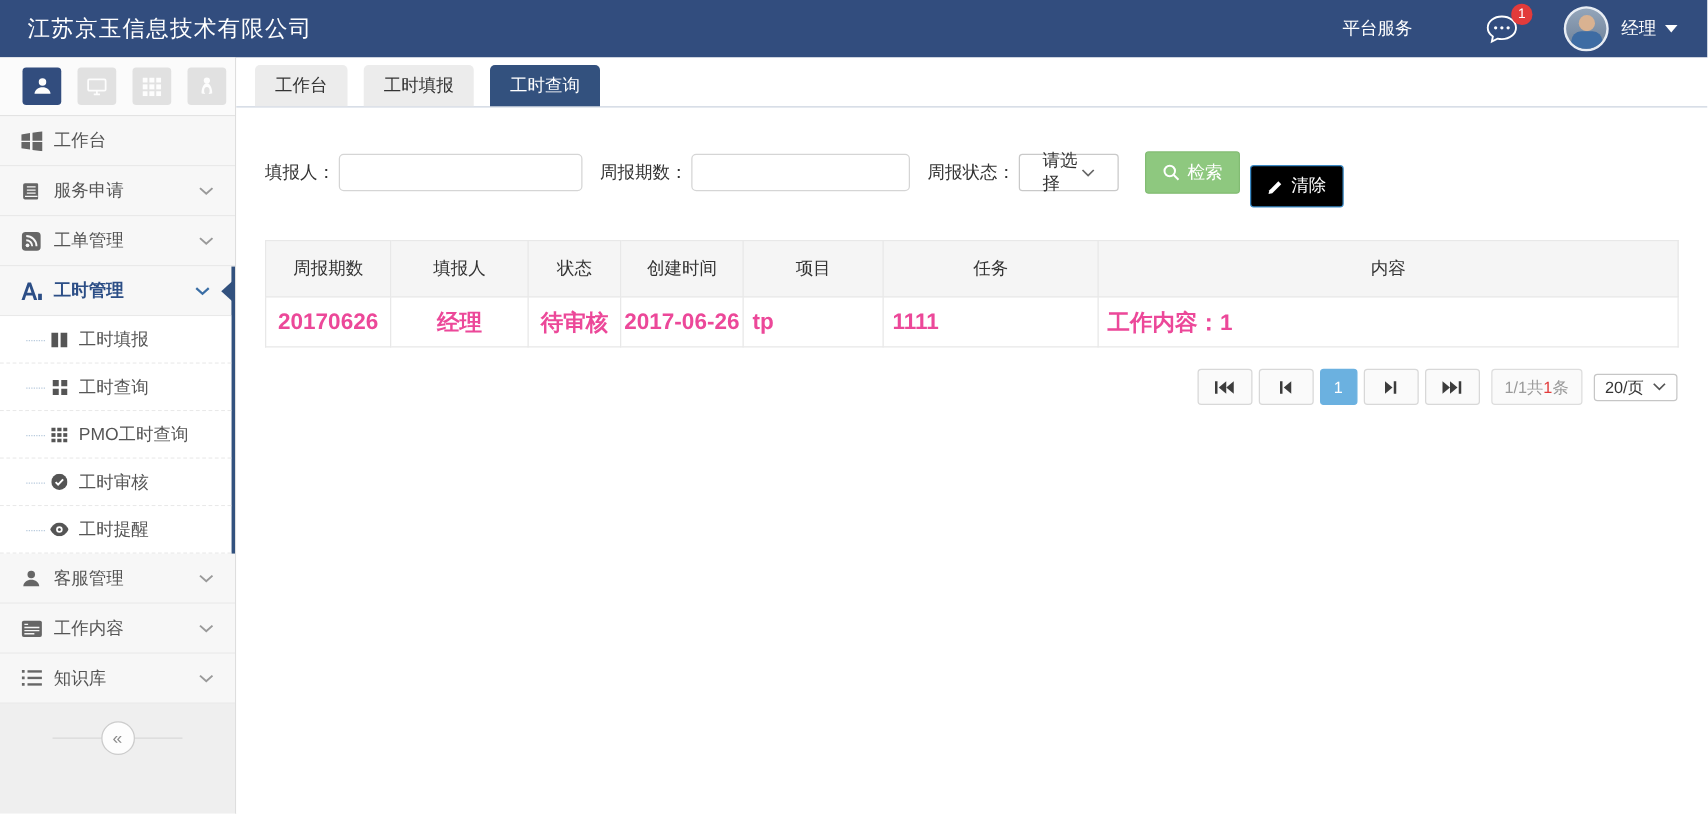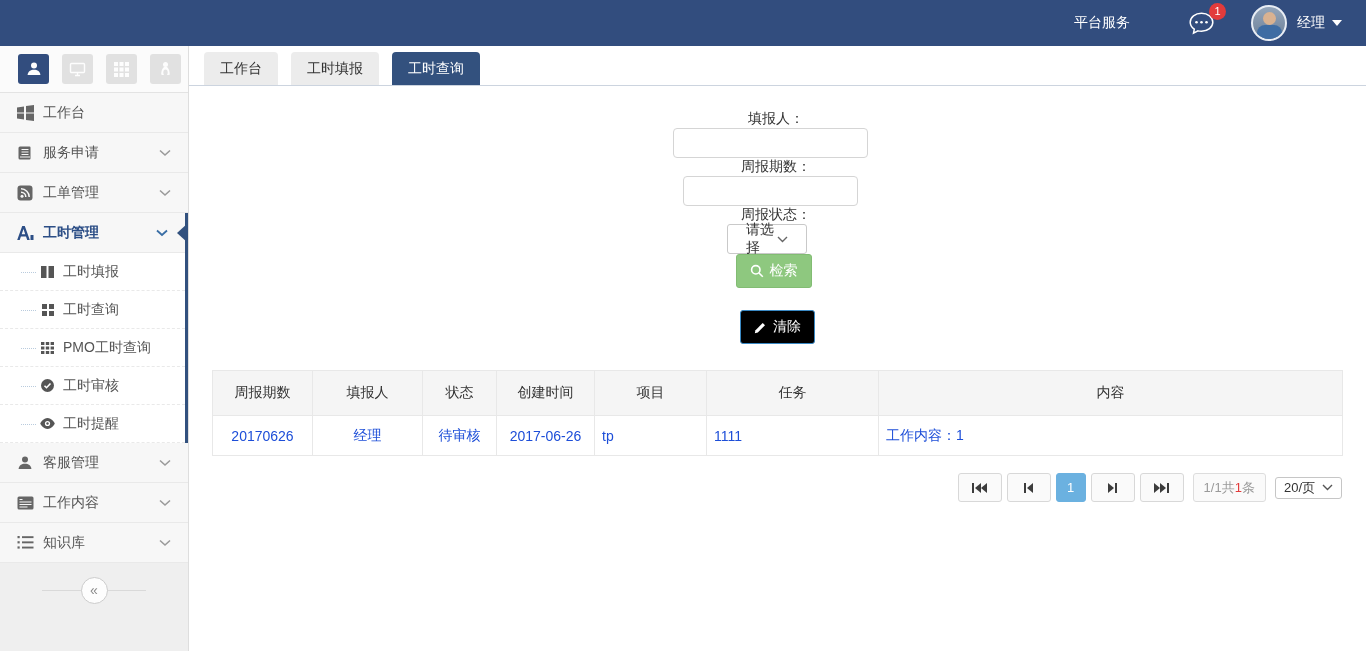--- a/index.html
+++ b/index.html
@@ -46,46 +46,47 @@
   .collapse-row { height:28px; margin-top:13px; position:relative; display:flex; align-items:center; justify-content:center; }
   .collapse-row::before { content:""; position:absolute; left:42px; right:42px; top:50%; border-top:1px solid #d9d9d9; }
   .collapse-btn { position:relative; width:27px; height:27px; border-radius:50%; border:1px solid #ccc; background:#fdfdfd; color:#8a8a8a; display:flex; align-items:center; justify-content:center; font-size:14px; cursor:pointer; z-index:1; }
 
   
   .main { flex:1; background:#fff; }
   .tabbar { height:40px; border-bottom:1px solid #ccd4df; display:flex; align-items:flex-end; padding-left:15px; gap:13px; }
   .tab { height:33px; line-height:33px; padding:0 16px; min-width:68px; text-align:center; background:#ececec; border-radius:4px 4px 0 0; color:#333; font-size:14px; cursor:pointer; }
   .tab.active { background:#33517e; color:#fff; }
   .content { padding:24px 23px; }
-  .filter-row { display:flex; align-items:center; color:#333;flex-direction:column; }
+  .filter-row { display:flex; align-items:center; color:#333; }
   .f-label { margin-right:3px; white-space:nowrap; }
   .f-input { width:195px; height:30px; border:1px solid #d5d5d5; border-radius:4px; margin-right:14px; outline:none; padding:0 8px; font-size:14px; font-family:inherit; }
   .f-input.short { width:175px; }
   .f-select { width:80px; height:30px; border:1px solid #c9c9c9; border-radius:3px; background:#fff; display:flex; align-items:center; justify-content:space-between; padding:0 18px; margin-right:21px; cursor:pointer; color:#333; }
   .btn { height:34px; border-radius:3px; color:#fff; font-size:14px; display:flex; align-items:center; gap:6px; padding:0 13px; cursor:pointer; }
   .btn-search { background:#8ec87f; border:1px solid #82bc73; margin-right:8px; }
   .btn-clear { background:#000000; border:1px solid #3a89c4;margin-top:22px; }
 
   table.grid { margin-top:26px; border-collapse:collapse; width:1130px; table-layout:fixed; }
   .grid th { height:45px; background:#f5f5f5; border:1px solid #e8e8e8; font-weight:normal; color:#333; font-size:14px; text-align:center; }
-  .grid td { height:40px; border:1px solid #e8e8e8; color:#1d4ed8; font-size:14px; text-align:center; background:#fff; }
+  .grid td { height:40px; border:1px solid #e8e8e8; color:#ec4899; font-size:18px; text-align:center; background:#fff;font-weight:bold; }
   .grid td.al { text-align:left; padding-left:7px; }
   .status-pending { color:#d4c35a; }
 
   .pager { width:1130px; margin-top:17px; display:flex; justify-content:flex-end; align-items:center; gap:5px; }
   .pg-btn { width:44px; height:29px; border:1px solid #d8d8d8; background:#fafafa; border-radius:3px; display:flex; align-items:center; justify-content:center; color:#3c3c3c; cursor:pointer; }
   .pg-current { width:30px; height:29px; background:#6bb1e0; border:1px solid #6bb1e0; border-radius:3px; color:#fff; font-size:13px; display:flex; align-items:center; justify-content:center; cursor:pointer; }
   .pg-info { height:29px; border:1px solid #ddd; background:#fafafa; border-radius:3px; color:#9a9a9a; font-size:13px; display:flex; align-items:center; padding:0 10px; margin-left:4px; }
   .pg-info .red { color:#e23b3b; }
   .pg-size { height:22px; border:1px solid #c6c6c6; background:#fff; border-radius:3px; color:#333; font-size:13px; display:flex; align-items:center; gap:7px; padding:0 8px; margin-left:4px; cursor:pointer; }
 </style>
 </head>
 <body>
 
 <div class="topbar">
+  <div class="topbar-title">江苏京玉信息技术有限公司</div>
   <div class="top-right">
     <span class="plat-link">平台服务</span>
     <span class="msg-wrap">
       <span>
         <svg width="27" height="25" viewBox="0 0 27 25">
             <path d="M13.5 2.2C7.2 2.2 2.2 6.2 2.2 11.2c0 2.8 1.6 5.3 4.1 7l-.8 4 4.5-2.3c1.1.3 2.3.4 3.5.4 6.3 0 11.3-4 11.3-9.1S19.8 2.2 13.5 2.2z" fill="none" stroke="#fff" stroke-width="1.5"></path>
             <circle cx="8.5" cy="11.2" r="1.3" fill="#fff"></circle>
             <circle cx="13.5" cy="11.2" r="1.3" fill="#fff"></circle>
             <circle cx="18.5" cy="11.2" r="1.3" fill="#fff"></circle>
           </svg>

